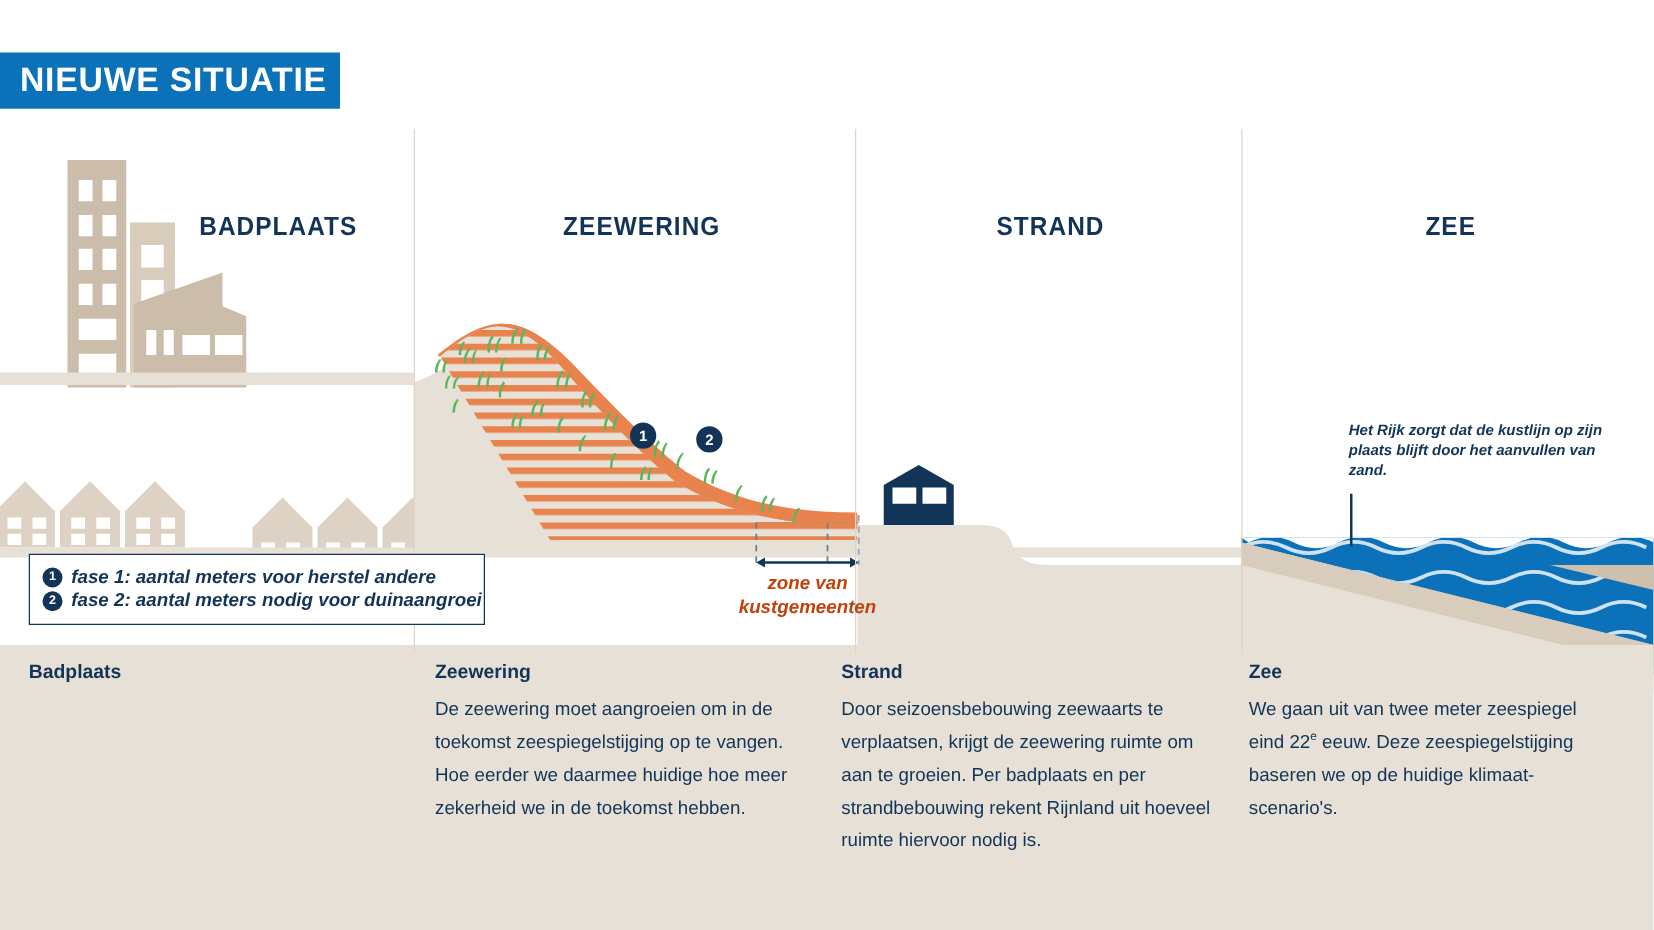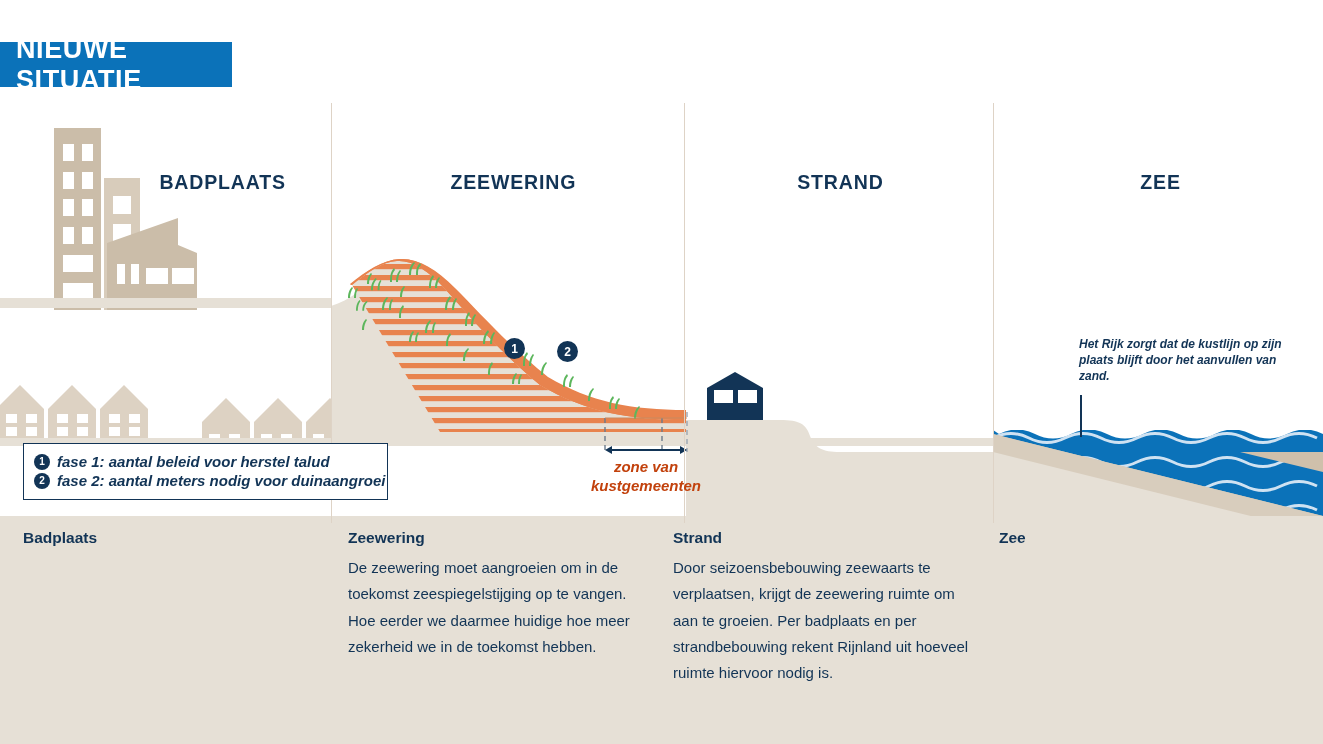--- a/index.html
+++ b/index.html
@@ -13,21 +13,21 @@
   #stage{position:absolute;left:0;top:0;width:1323px;height:744px;overflow:hidden;background:#fff;}
 
   
   .bottom-panel{
     position:absolute;left:0;top:516px;width:1323px;height:228px;
     background:#e6e0d6;
   }
 
   
   .banner{
-    position:absolute;left:0;top:42px;width:232px;height:45px;
+    position:absolute;left:0;top:42px;width:272px;height:45px;
     background:#0b72b9;
     display:flex;align-items:center;
   }
   .banner-text{
     color:#ffffff;font-size:27px;font-weight:700;letter-spacing:.6px;
     padding-left:16px;font-family:"Liberation Sans",sans-serif;
   }
 
   
   .divider{position:absolute;top:103px;width:1px;background:#ded3c6;}
@@ -413,21 +413,21 @@
   <div class="zone-label">
     <div>zone van</div>
     <div>kustgemeenten</div>
   </div>
 
   <div class="sea-note">Het Rijk zorgt dat de kustlijn op zijn plaats blijft door het aanvullen van zand.</div>
 
   <div class="legend">
     <div class="legend-row">
       <span class="legend-bullet">1</span>
-      <span class="legend-text">fase 1: aantal beleid voor herstel talud</span>
+      <span class="legend-text">fase 1: aantal meters voor herstel andere</span>
     </div>
     <div class="legend-row">
       <span class="legend-bullet">2</span>
       <span class="legend-text">fase 2: aantal meters nodig voor duinaangroei</span>
     </div>
   </div>
 
   <div class="txtcol" style="left:23px;width:305px;">
     <h4>Badplaats</h4>
   </div>
@@ -437,15 +437,16 @@
     <p>De zeewering moet aangroeien om in de toekomst zeespiegelstijging op te vangen. Hoe eerder we daarmee huidige hoe meer zekerheid we in de toekomst hebben.</p>
   </div>
 
   <div class="txtcol" style="left:673px;width:300px;">
     <h4>Strand</h4>
     <p>Door seizoensbebouwing zeewaarts te verplaatsen, krijgt de zeewering ruimte om aan te groeien. Per badplaats en per strandbebouwing rekent Rijnland uit hoeveel ruimte hiervoor nodig is.</p>
   </div>
 
   <div class="txtcol" style="left:999px;width:292px;">
     <h4>Zee</h4>
+    <p><span>We gaan uit van twee meter zeespiegel eind 22</span><sup>e</sup><span> eeuw. Deze zeespiegelstijging baseren we op de huidige klimaat-scenario's.</span></p>
   </div>
 
 </div>
 
 </body></html>

